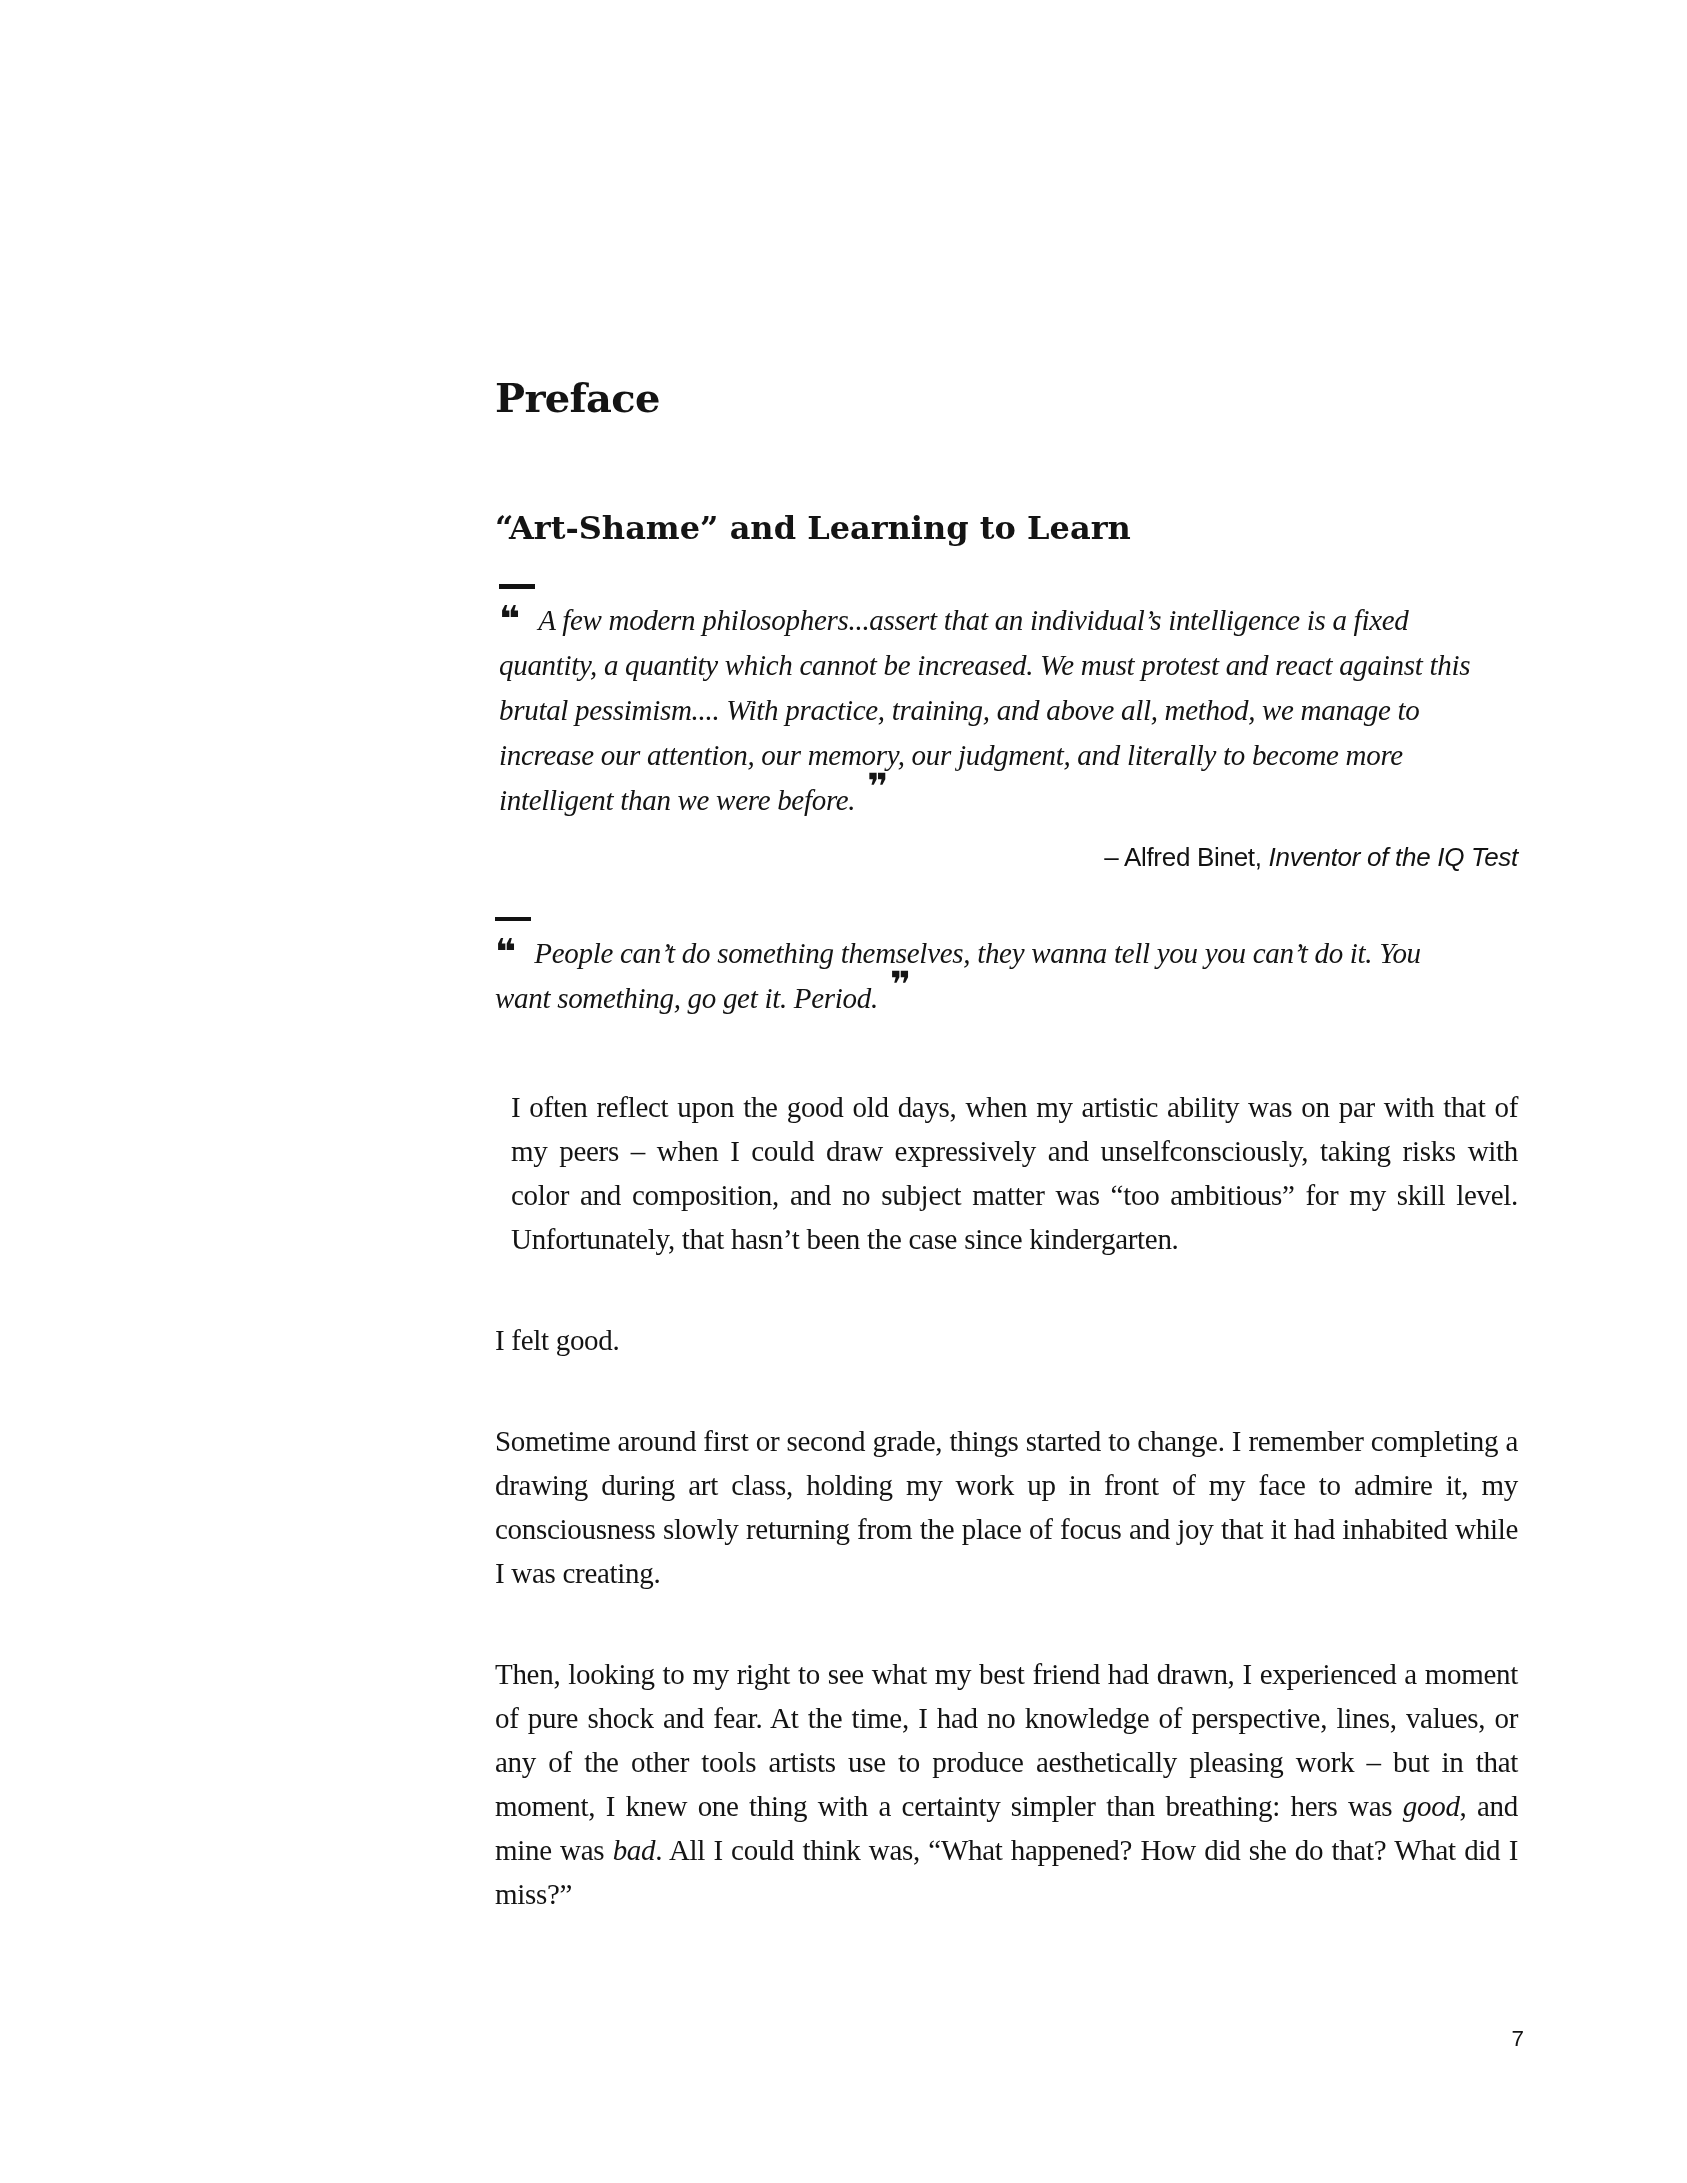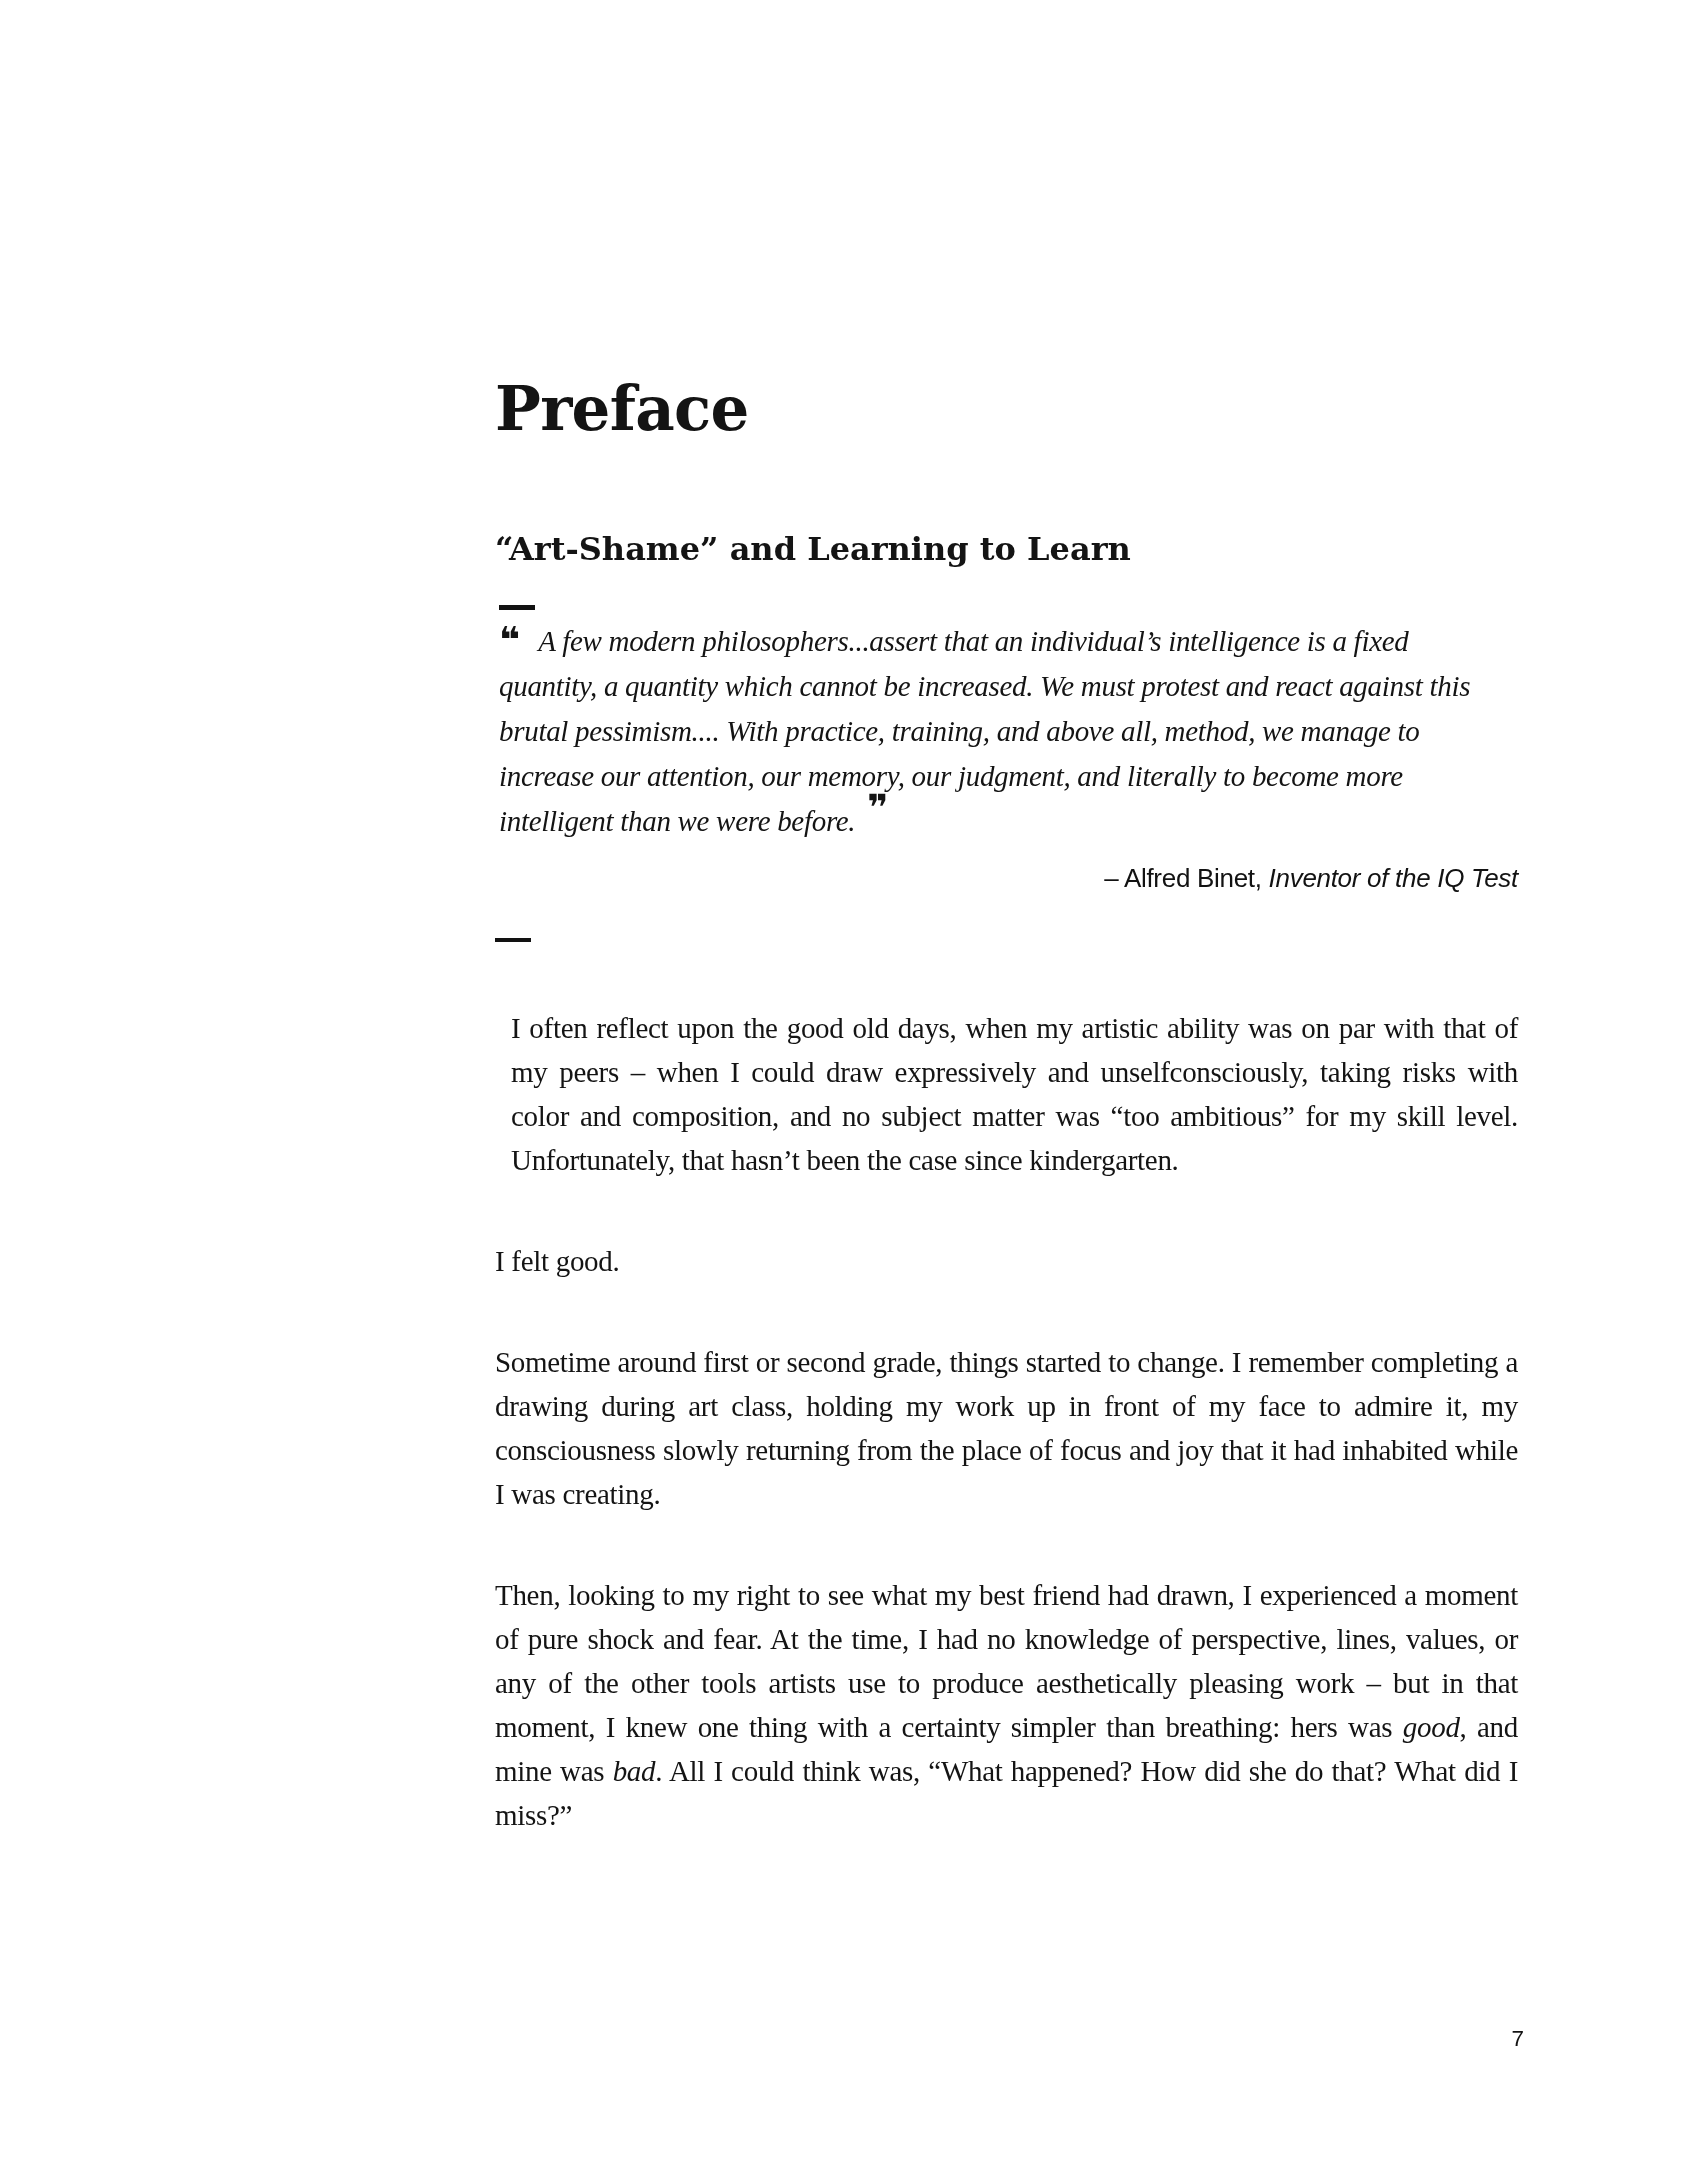--- a/index.html
+++ b/index.html
@@ -12,21 +12,21 @@
     width: 1687px;
     height: 2183px;
     background: #ffffff;
     box-sizing: border-box;
     padding: 378px 169px 0 495px;
     color: #141414;
   }
   .title {
     font-family: "DejaVu Serif", "Liberation Serif", serif;
     font-weight: 700;
-    font-size: 61px;
+    font-size: 40px;
     line-height: 1.0;
     letter-spacing: -0.7px;
     margin: 0;
   }
   .section-heading {
     font-family: "DejaVu Serif", "Liberation Serif", serif;
     font-weight: 700;
     font-size: 32px;
     line-height: 1.1;
     margin: 93px 0 0 0;
@@ -121,20 +121,23 @@
     <blockquote class="quote-text" style="margin-left:0;margin-right:0;">
       <span class="open-quote">❝</span><span>A few modern philosophers...assert that an individual’s intelligence is a fixed quantity, a quantity which cannot be increased. We must protest and react against this brutal pessimism.... With practice, training, and above all, method, we manage to increase our attention, our memory, our judgment, and literally to become more intelligent than we were before.</span><span class="close-quote">❞</span>
     </blockquote>
     <figcaption class="attribution">
       <span>– Alfred Binet, </span><em>Inventor of the IQ Test</em>
     </figcaption>
   </figure>
 
   <figure class="quote-block second" style="margin-left:0;margin-right:0;">
     <div class="quote-dash"></div>
+    <blockquote class="quote-text" style="margin-left:0;margin-right:0;">
+      <span class="open-quote">❝</span><span>People can’t do something themselves, they wanna tell you you can’t do it. You want something, go get it. Period.</span><span class="close-quote">❞</span>
+    </blockquote>
   </figure>
 
   <p class="body-para first">I often reflect upon the good old days, when my artistic ability was on par with that of my peers – when I could draw expressively and unselfconsciously, taking risks with color and composition, and no subject matter was “too ambitious” for my skill level. Unfortunately, that hasn’t been the case since kindergarten.</p>
 
   <p class="body-para">I felt good.</p>
 
   <p class="body-para">Sometime around first or second grade, things started to change. I remember completing a drawing during art class, holding my work up in front of my face to admire it, my consciousness slowly returning from the place of focus and joy that it had inhabited while I was creating.</p>
 
   <p class="body-para">
     <span>Then, looking to my right to see what my best friend had drawn, I experienced a moment of pure shock and fear. At the time, I had no knowledge of perspective, lines, values, or any of the other tools artists use to produce aesthetically pleasing work – but in that moment, I knew one thing with a certainty simpler than breathing: hers was </span><em>good</em><span>, and mine was </span><em>bad</em><span>. All I could think was, “What happened? How did she do that? What did I miss?”</span>

